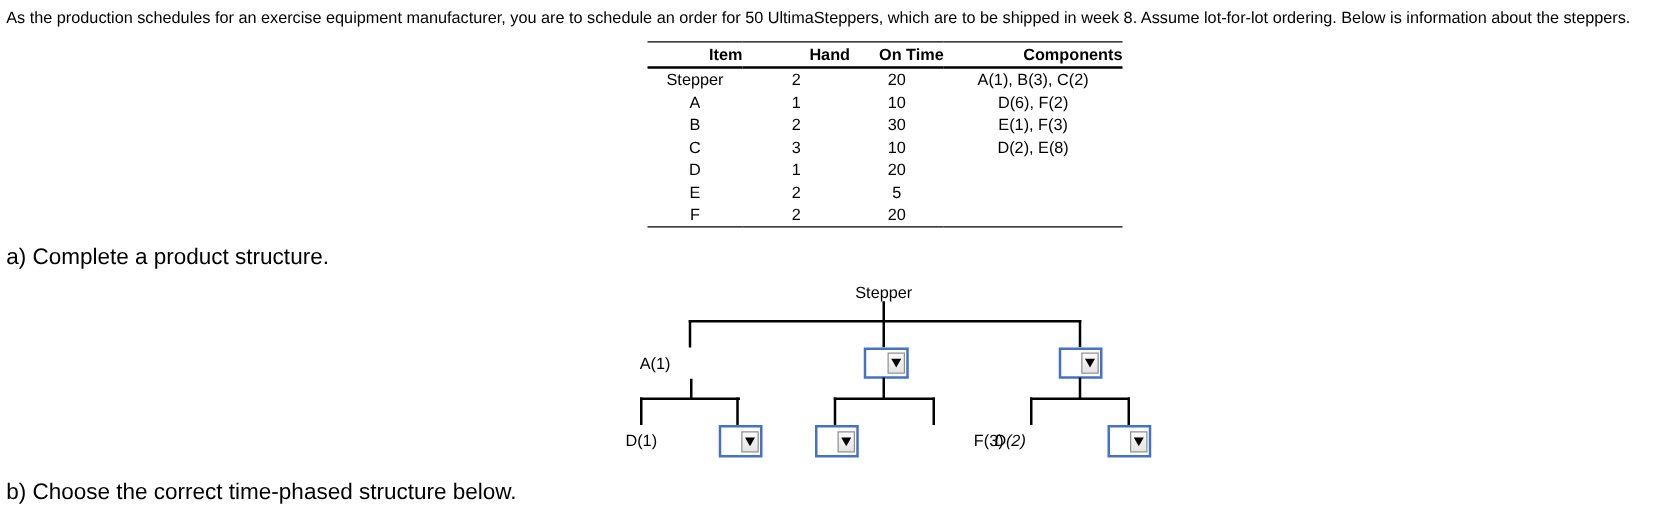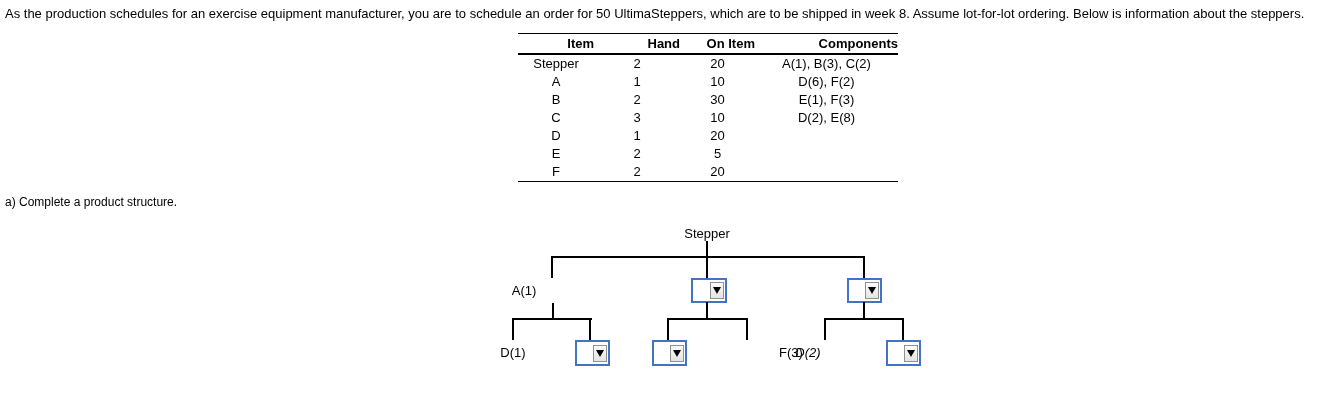--- a/index.html
+++ b/index.html
@@ -5,21 +5,21 @@
   * { margin:0; padding:0; box-sizing:border-box; }
   html,body { background:#ffffff; }
   .page {
     position:relative; width:1344px; height:409px; background:#ffffff;
     font-family:"Liberation Sans","DejaVu Sans",sans-serif; color:#000;
     overflow:hidden;
   }
   .intro {
     position:absolute; left:5px; top:6px; font-size:13px; white-space:nowrap;
   }
-  .part-label { position:absolute; left:5px; font-size:12px; }
+  .part-label { position:absolute; left:5px; font-size:18px; }
   .part-a { top:195px; }
   .part-b { top:383px; }
 
   
   table.bom {
     position:absolute; left:518px; top:33px; width:380px;
     border-collapse:collapse; font-size:13px;
     border-top:1px solid #000; border-bottom:1px solid #000;
   }
   table.bom th {
@@ -98,21 +98,21 @@
     <colgroup>
         <col class="c1">
         <col class="c2">
         <col class="c3">
         <col class="c4">
       </colgroup>
     <thead>
       <tr>
         <th>Item</th>
         <th>Hand</th>
-        <th>On Item</th>
+        <th>On Time</th>
         <th>Components</th>
       </tr>
     </thead>
     <tbody>
       <tr>
         <td>Stepper</td>
         <td>2</td>
         <td>20</td>
         <td>A(1), B(3), C(2)</td>
       </tr>
@@ -211,14 +211,15 @@
         <span class="tri"></span>
       </span>
   </div>
   <div class="dd tall dd5">
     <span class="dd-value"></span>
     <span class="dd-btn">
         <span class="tri"></span>
       </span>
   </div>
 
+  <div class="part-label part-b">b) Choose the correct time-phased structure below.</div>
 
 </div>
 
 </body></html>

